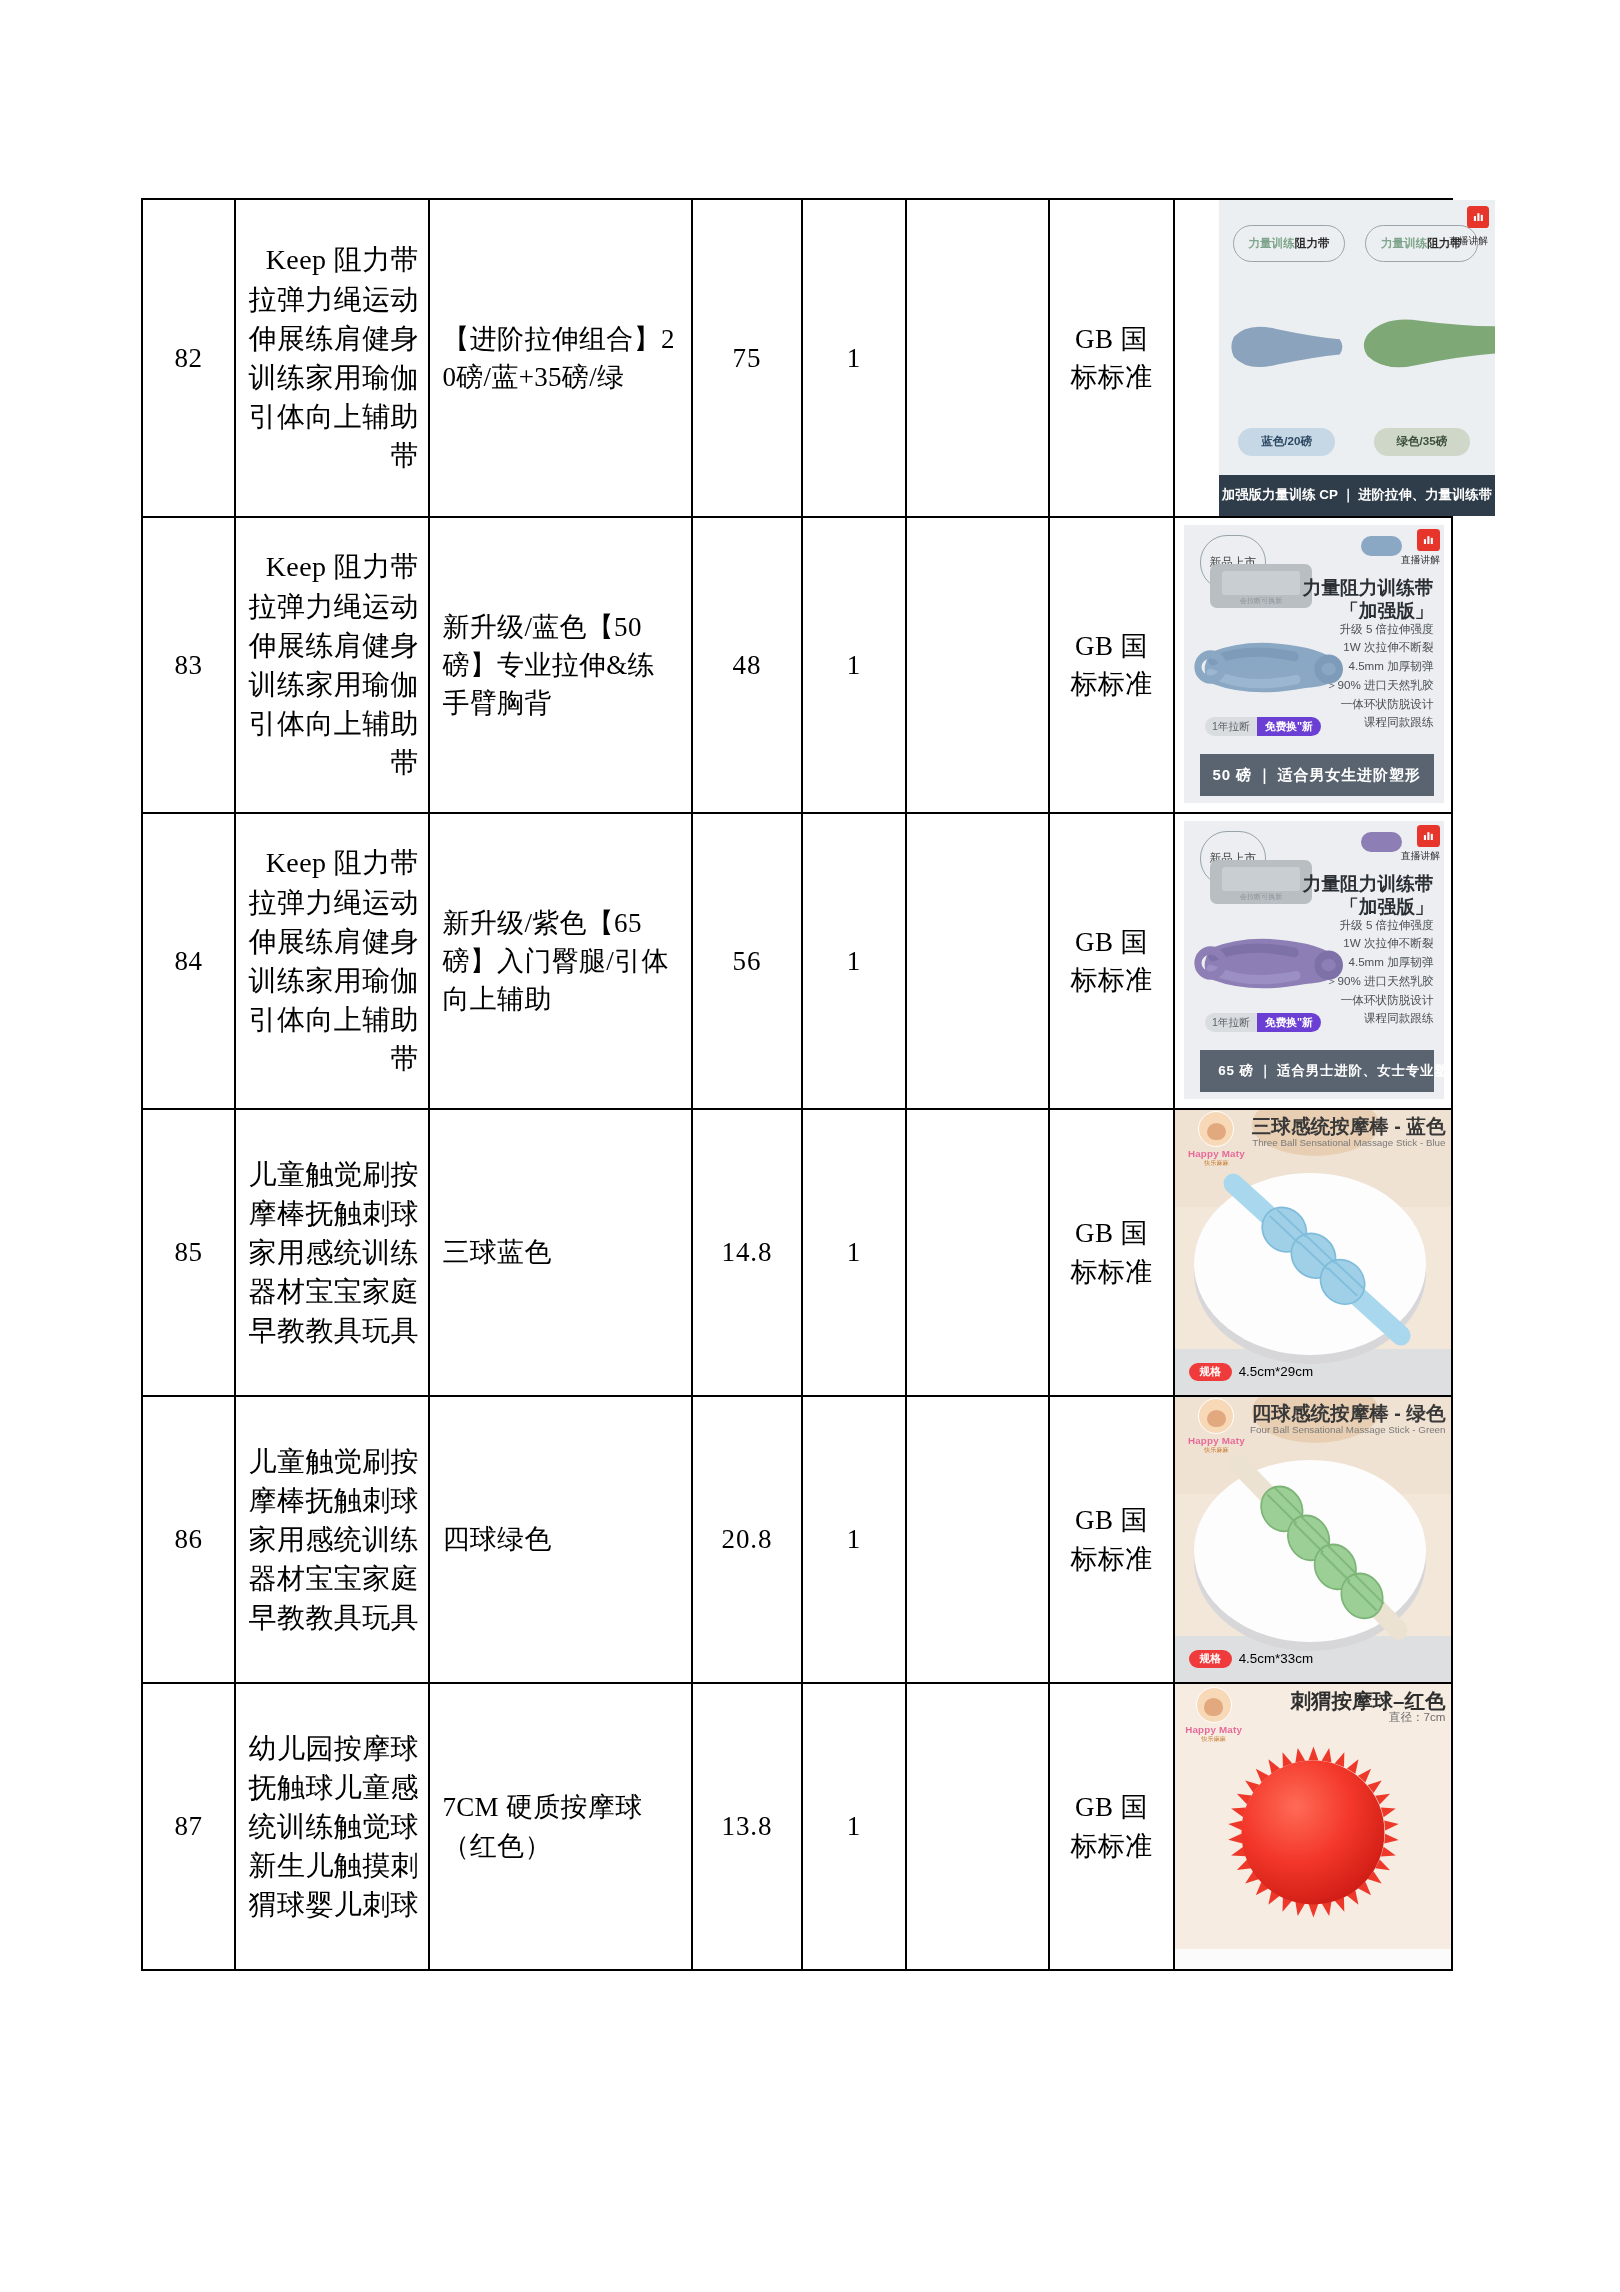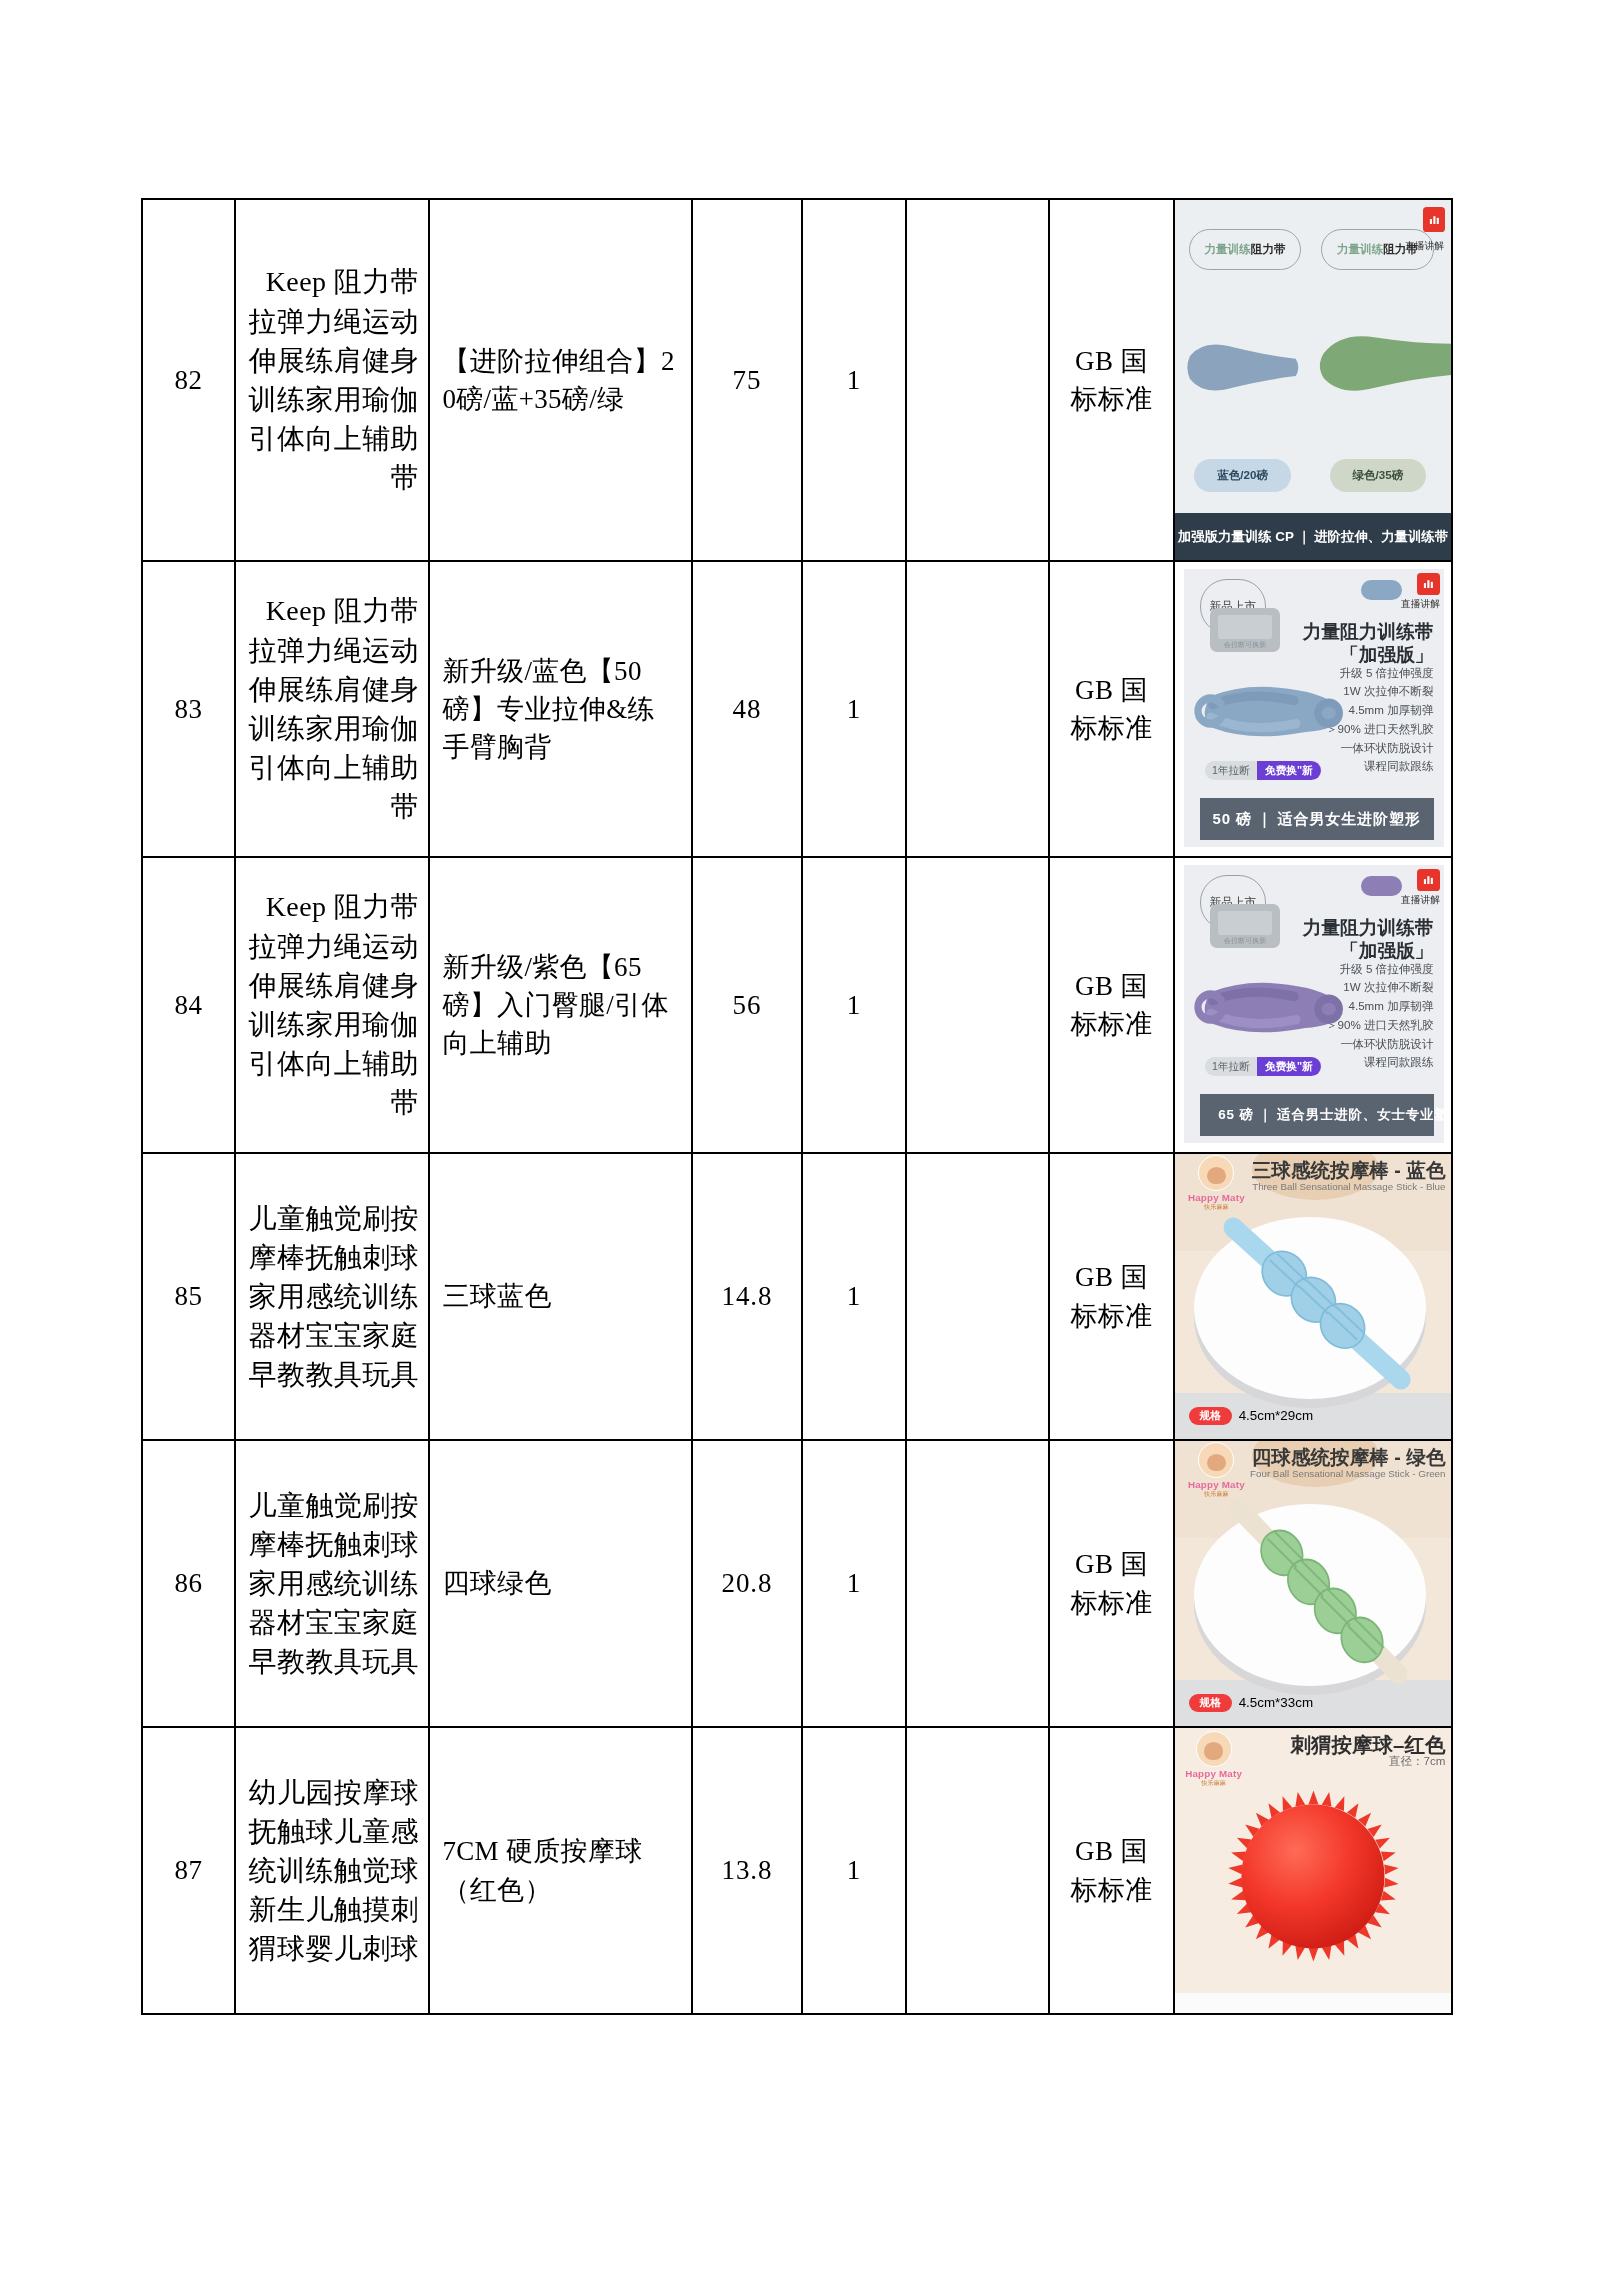--- a/index.html
+++ b/index.html
@@ -202,20 +202,21 @@
     white-space: nowrap;
   }
   .ad-swatch {
     position: absolute;
     left: 10%;
     top: 14%;
     width: 27%;
     height: 16%;
     background: #b9bec3;
     border-radius: 7.1px;
+    padding-left: 32px;
   }
   .ad-swatch-in {
     position: absolute;
     left: 12%; top: 16%; right: 12%; bottom: 30%;
     background: #c9ced3;
     border-radius: 2.7px;
   }
   .ad-swatch-txt {
     position: absolute;
     left: 0; right: 0; bottom: 6%;
@@ -477,21 +478,21 @@
           <td>
               <div class="cell-pad num">1</div>
             </td>
           <td>
               <div class="cell-pad"></div>
             </td>
           <td>
               <div class="std">GB 国标标准</div>
             </td>
           <td class="imgcell">
-            <div class="thumb" style="height:360px;">
+            <div class="thumb" style="height:316px;padding-left:44px;">
               <div class="ph-bandpair">
                 <div class="pill pill-outline" style="left:5%;top:8%;width:40%;height:11%;">
                   <span class="grn">力量训练</span>
                     <span>阻力带</span>
                 </div>
                 <div class="pill pill-outline" style="left:53%;top:8%;width:40%;height:11%;">
                   <span class="grn">力量训练</span>
                     <span>阻力带</span>
                 </div>
                 <svg class="band-svg" style="left:3%;top:36%;width:44%;height:24%;" viewBox="0 0 140 60" preserveAspectRatio="none">

